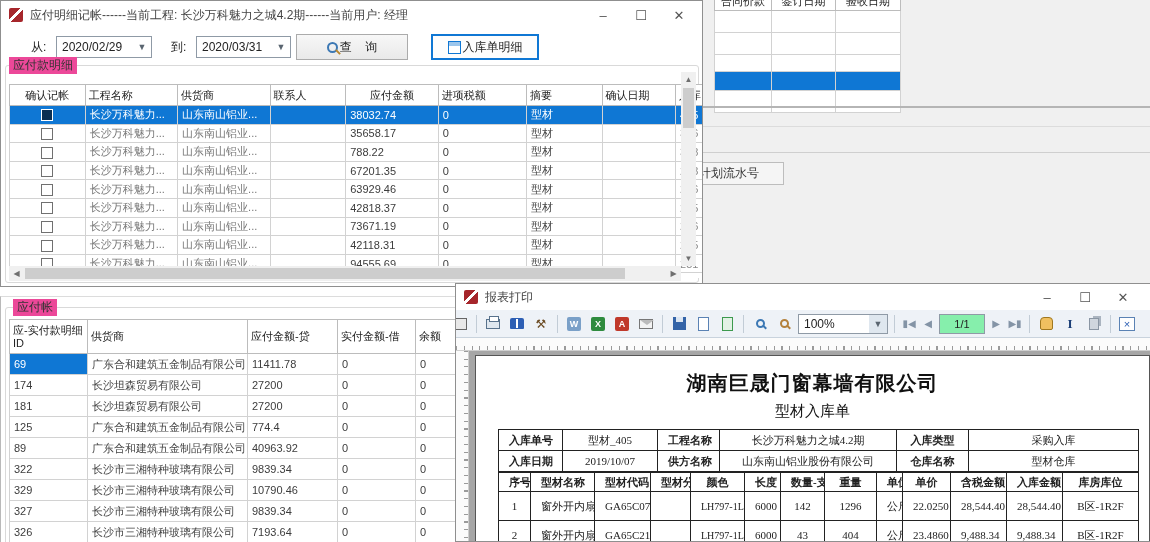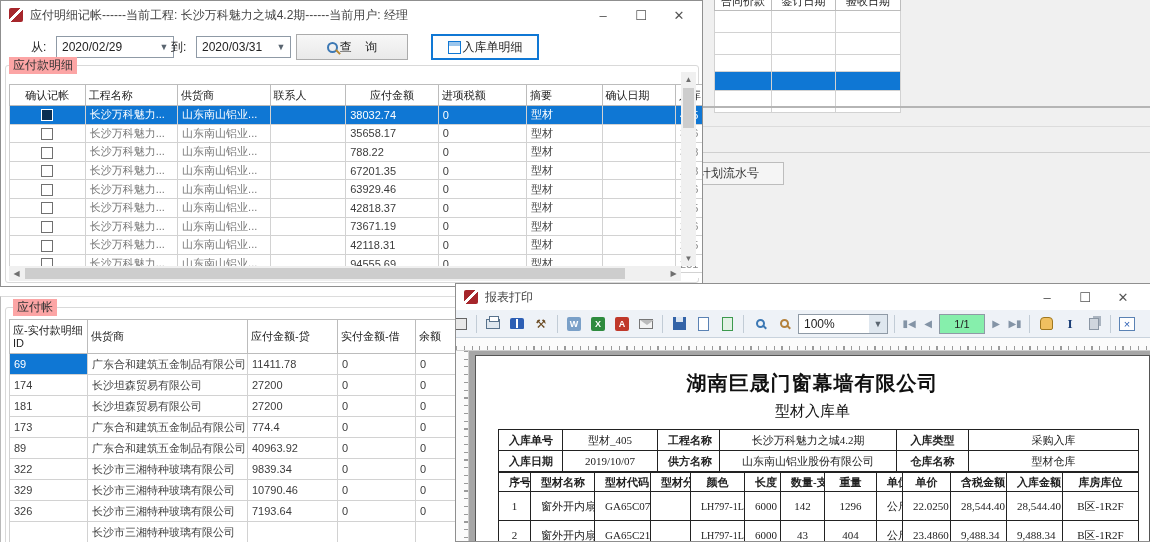--- a/index.html
+++ b/index.html
@@ -17,21 +17,21 @@
   
   table.grid{border-collapse:collapse;table-layout:fixed;font-size:11px;background:#fff;}
   table.grid th{border:1px solid #bcbcbc;font-weight:normal;color:#222;background:#fff;
       padding:1px 3px;white-space:nowrap;overflow:hidden;}
   table.grid td{border:1px solid #d2d2d2;padding:1px 4px;white-space:nowrap;overflow:hidden;color:#777;}
   table.grid td.num{color:#3c3c3c;}
   tr.sel td{background:#0f77d4;color:#fff !important;}
   .cb{display:inline-block;width:12px;height:12px;border:1px solid #707070;background:#fff;vertical-align:middle;}
   tr.sel .cb{background:#0b2f52;border-color:#fff;}
   
-  .gbox-label{position:absolute;font-size:12px;color:#333;background:#fca5a5;padding:0 4px;z-index:3;}
+  .gbox-label{position:absolute;font-size:12px;color:#333;background:#ec4899;padding:0 4px;z-index:3;}
   .gbox{position:absolute;border:1px solid #d9d9d9;border-radius:3px;}
   
   .sb{position:absolute;background:#f0f0f0;}
   .sb .arrow{position:absolute;color:#6f6f6f;font-size:8px;line-height:15px;width:15px;text-align:center;}
   .sb .thumb{position:absolute;background:#cdcdcd;}
   
   .btn{display:inline-flex;align-items:center;justify-content:center;gap:2px;font-size:12px;color:#222;
        background:linear-gradient(#f7f7f7,#e9e9e9);border:1px solid #ababab;height:26px;}
   .btn.accent{border:2px solid #0f77d4;background:#fdfdfd;}
   .combo{display:inline-flex;align-items:center;border:1px solid #8f9aa6;background:#fff;height:22px;
@@ -172,21 +172,21 @@
     <td class="num">0</td>
   </tr>
         <tr style="height:21px;">
     <td class="idcell num">181</td>
     <td style="color:#444;">长沙坦森贸易有限公司</td>
     <td class="num">27200</td>
     <td class="num">0</td>
     <td class="num">0</td>
   </tr>
         <tr style="height:21px;">
-    <td class="idcell num">173</td>
+    <td class="idcell num">125</td>
     <td style="color:#444;">广东合和建筑五金制品有限公司</td>
     <td class="num">774.4</td>
     <td class="num">0</td>
     <td class="num">0</td>
   </tr>
         <tr style="height:21px;">
     <td class="idcell num">89</td>
     <td style="color:#444;">广东合和建筑五金制品有限公司</td>
     <td class="num">40963.92</td>
     <td class="num">0</td>
@@ -196,20 +196,27 @@
     <td class="idcell num">322</td>
     <td style="color:#444;">长沙市三湘特种玻璃有限公司</td>
     <td class="num">9839.34</td>
     <td class="num">0</td>
     <td class="num">0</td>
   </tr>
         <tr style="height:21px;">
     <td class="idcell num">329</td>
     <td style="color:#444;">长沙市三湘特种玻璃有限公司</td>
     <td class="num">10790.46</td>
+    <td class="num">0</td>
+    <td class="num">0</td>
+  </tr>
+        <tr style="height:21px;">
+    <td class="idcell num">327</td>
+    <td style="color:#444;">长沙市三湘特种玻璃有限公司</td>
+    <td class="num">9839.34</td>
     <td class="num">0</td>
     <td class="num">0</td>
   </tr>
         <tr style="height:21px;">
     <td class="idcell num">326</td>
     <td style="color:#444;">长沙市三湘特种玻璃有限公司</td>
     <td class="num">7193.64</td>
     <td class="num">0</td>
     <td class="num">0</td>
   </tr>
@@ -230,21 +237,21 @@
     <span class="ttl">应付明细记帐------当前工程: 长沙万科魅力之城4.2期------当前用户: 经理</span>
     <span class="winbtns">
       <span class="winbtn">–</span>
       <span class="winbtn">☐</span>
       <span class="winbtn">✕</span>
     </span>
   </div>
 
   <div style="position:absolute;left:0;top:30px;width:100%;height:30px;">
     <span style="position:absolute;left:30px;top:8px;font-size:12px;">从:</span>
-    <span class="combo" style="position:absolute;left:55px;top:5px;width:118px;">
+    <span class="combo" style="position:absolute;left:55px;top:5px;width:96px;">
       <span>2020/02/29</span>
       <span class="dd">▼</span>
     </span>
     <span style="position:absolute;left:170px;top:8px;font-size:12px;">到:</span>
     <span class="combo" style="position:absolute;left:195px;top:5px;width:95px;">
       <span>2020/03/31</span>
       <span class="dd">▼</span>
     </span>
     <button class="btn" style="position:absolute;left:295px;top:3px;width:112px;">
       <span class="mag"></span>

